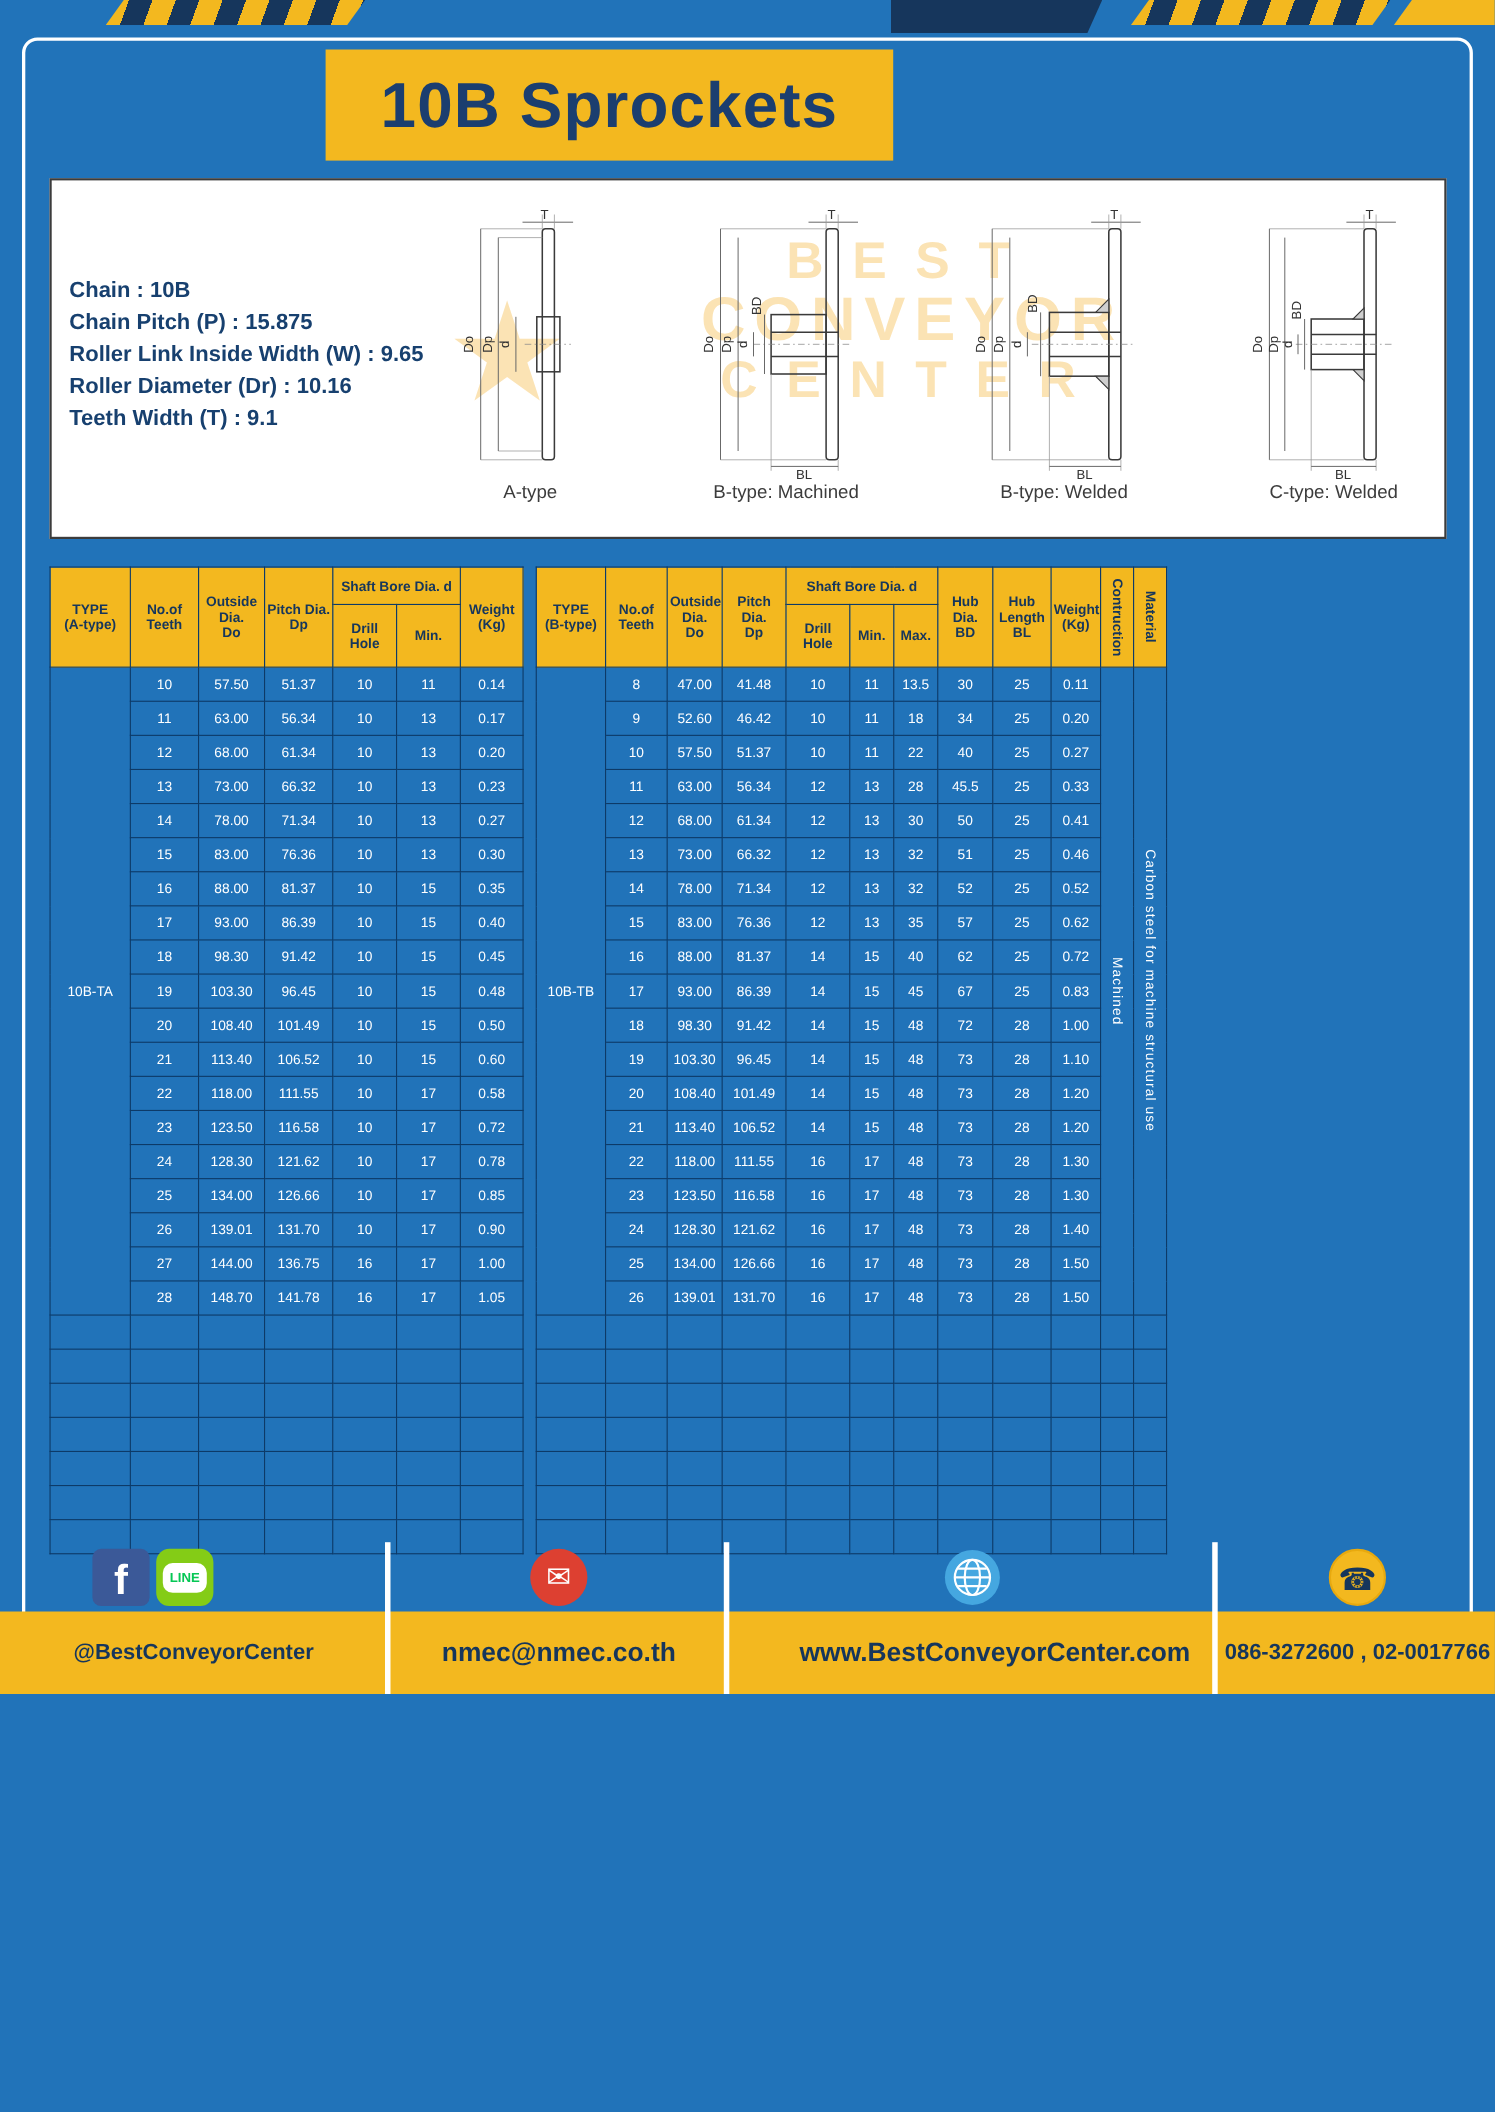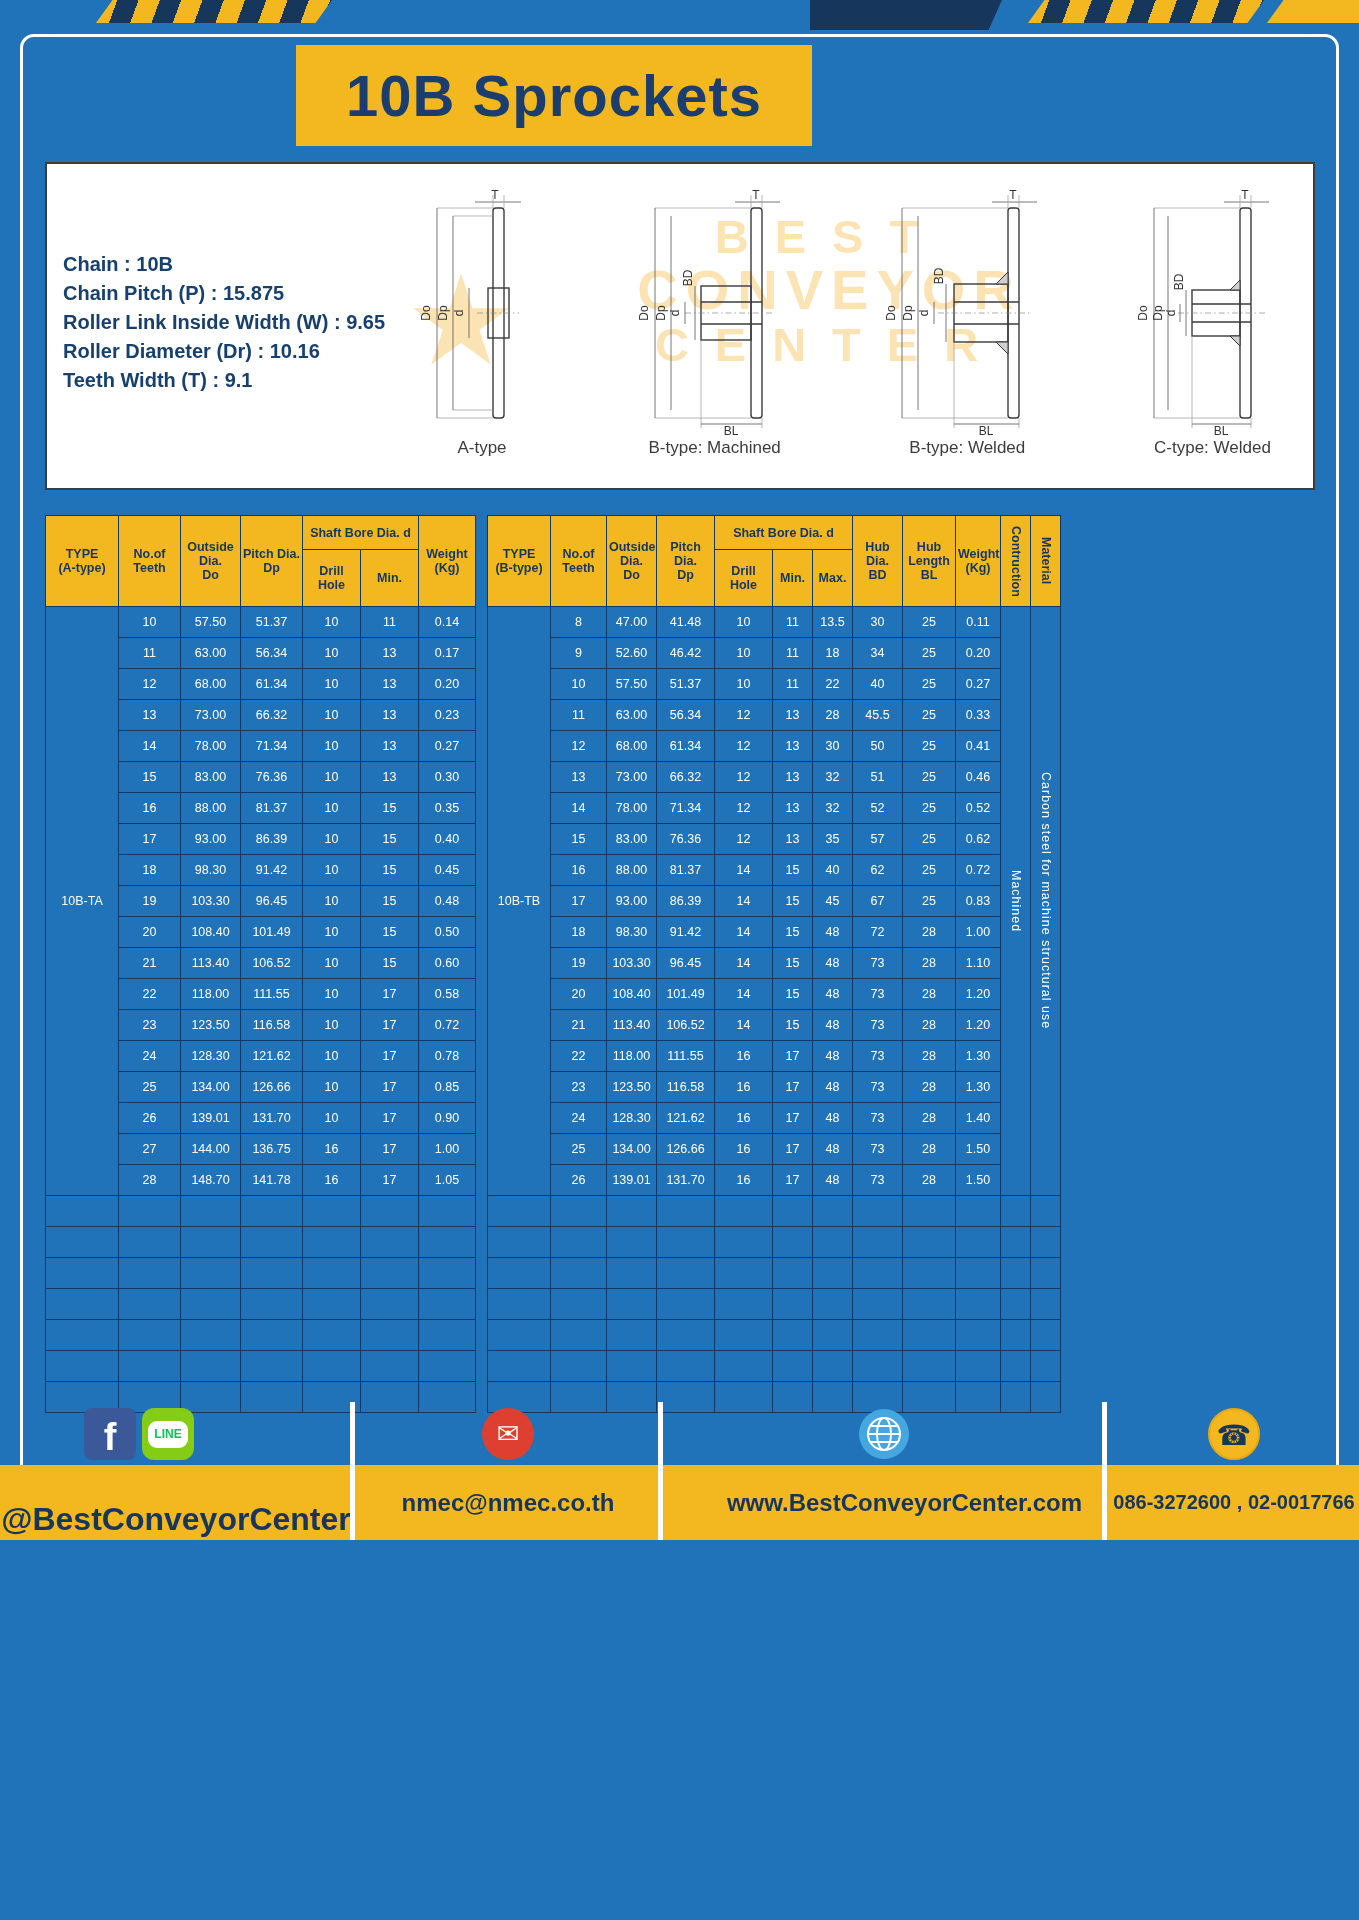--- a/index.html
+++ b/index.html
@@ -61,21 +61,21 @@
   .hr2 th { height:57px; }
   .vert-head { writing-mode:vertical-rl; padding:3px 1px; font-size:12px; white-space:normal; }
   .type-cell { font-size:14px; }
   .vert-cell { writing-mode:vertical-rl; font-size:12.5px; letter-spacing:1px; }
 
   
   .footer { position:absolute; left:0; bottom:0; width:1359px; height:138px; z-index:3; }
   .footer-band { position:absolute; left:0; bottom:0; width:100%; height:75px; background:#f3b81f; }
   .fsec { position:absolute; top:0; height:75px; line-height:75px; text-align:center;
           color:#16365c; font-weight:bold; }
-  .fsec1 { left:0;    width:352px; font-size:32px;margin-top:17px; }
+  .fsec1 { left:0;    width:352px; font-size:20px; }
   .fsec2 { left:356px; width:304px; font-size:24px; }
   .fsec3 { left:684px; width:441px; font-size:24px; }
   .fsec4 { left:1109px; width:250px; font-size:20px; }
   .fdiv { position:absolute; top:0; width:5px; height:138px; background:#ffffff; }
   .fdiv1 { left:350px; } .fdiv2 { left:658px; } .fdiv3 { left:1102px; }
   .ficon { position:absolute; top:6px; width:52px; height:52px; }
   .fb-icon { left:84px; background:#3b5998; border-radius:8px; color:#fff; font-weight:bold;
              font-size:38px; text-align:center; line-height:58px; overflow:hidden; }
   .line-icon { left:142px; background:#84cc16; border-radius:12px; display:flex;
                align-items:center; justify-content:center; }

